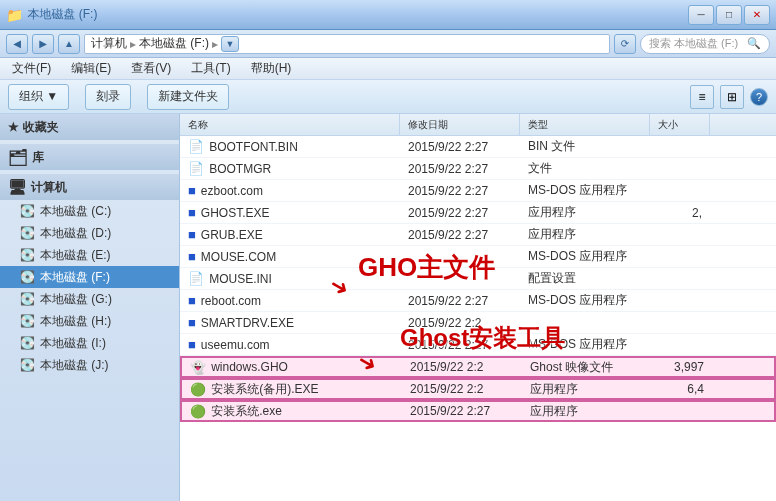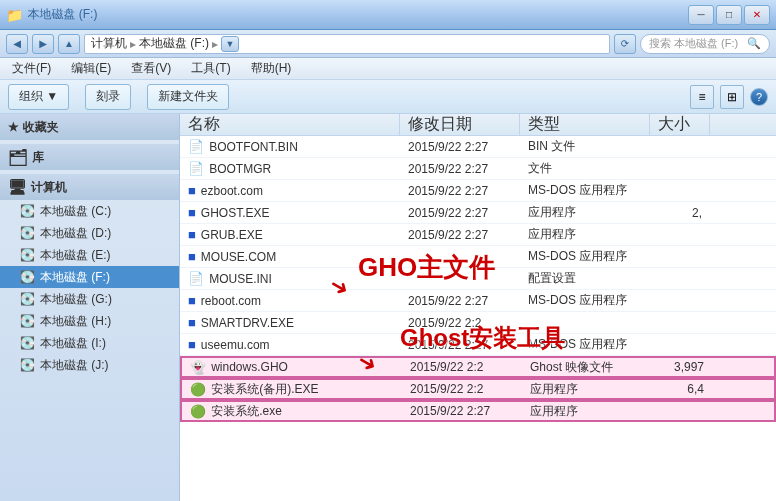--- a/index.html
+++ b/index.html
@@ -203,21 +203,21 @@
     .col-headers {
       display: flex;
       height: 22px;
       background: linear-gradient(to bottom, #e8f0f8, #d8e8f4);
       border-bottom: 1px solid #c0d4ec;
       align-items: center;
       position: sticky;
       top: 0;
     }
     .col-header {
-      font-size: 16px;
+      font-size: 10px;
       color: #333;
       padding: 0 8px;
       border-right: 1px solid #c0d4ec;
       height: 100%;
       display: flex;
       align-items: center;
       cursor: pointer;
     }
     .col-name { width: 220px; }
     .col-date { width: 120px; }

